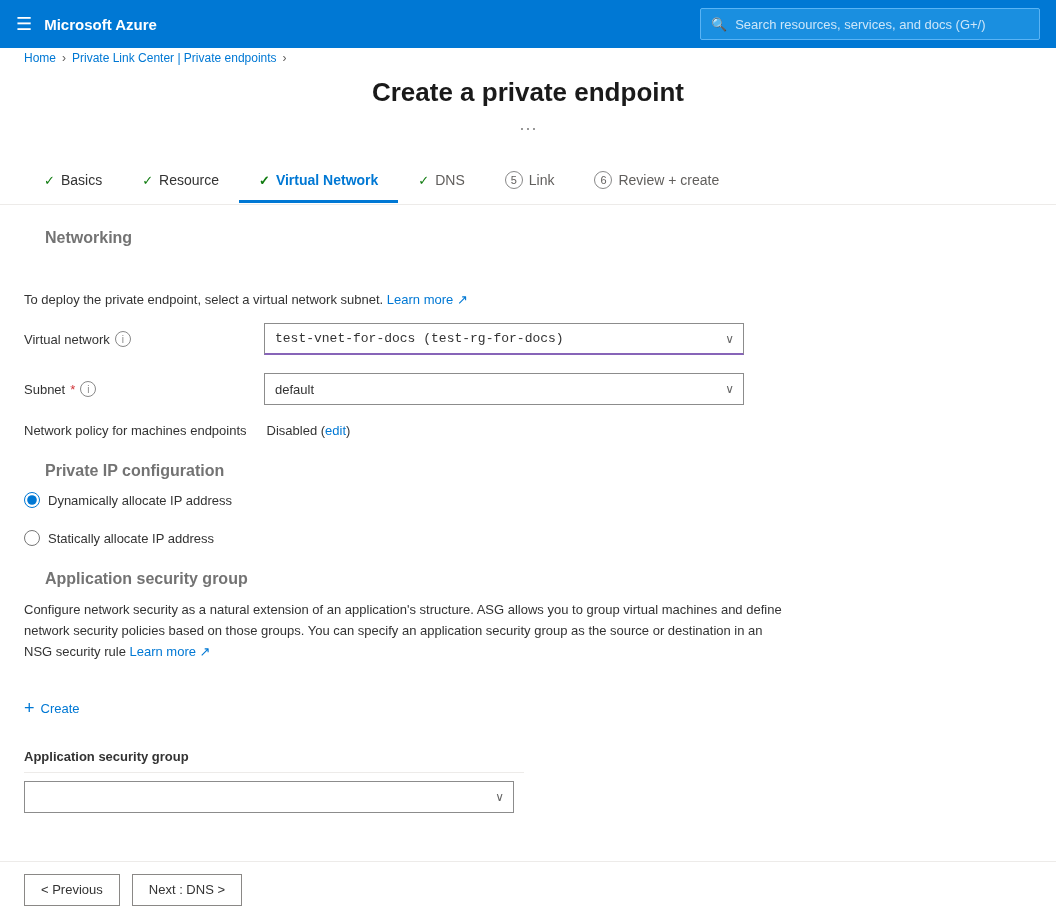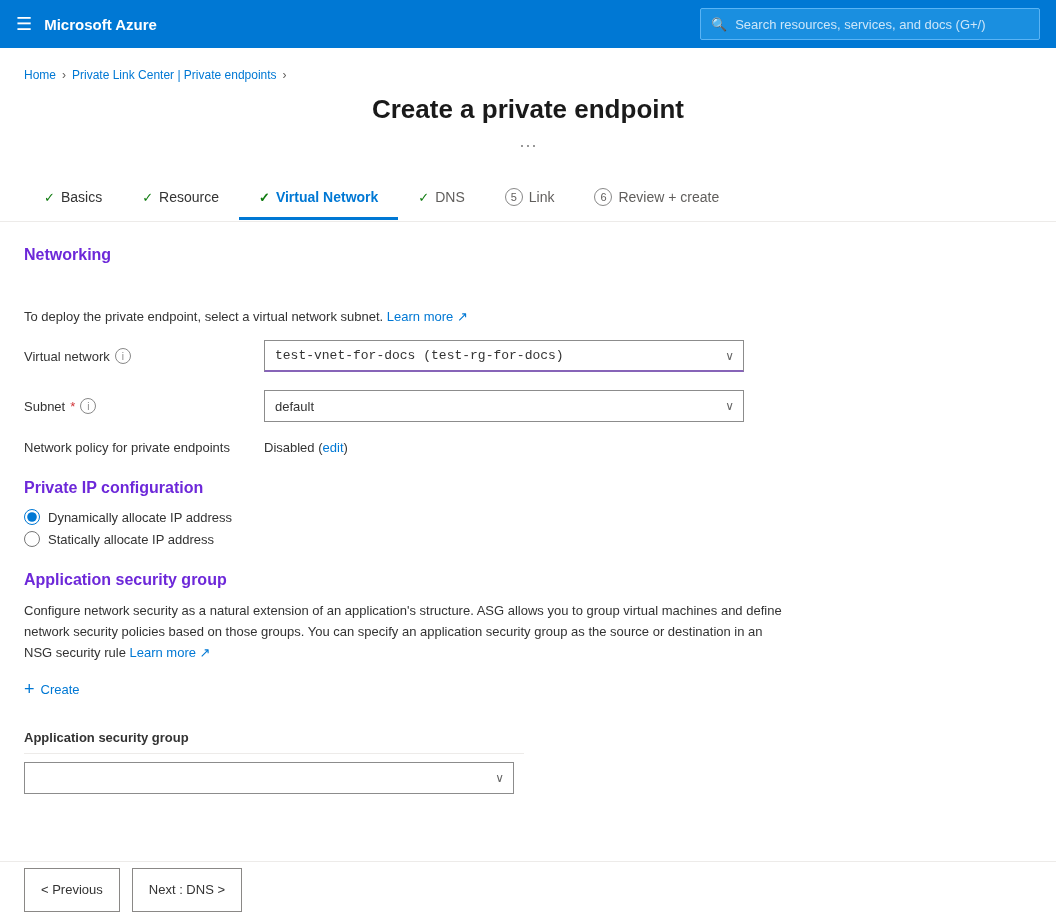--- a/index.html
+++ b/index.html
@@ -34,21 +34,21 @@
       display: flex;
       align-items: center;
       padding: 0 10px;
       gap: 8px;
       color: #cce6f9;
       font-size: 13px;
     }
 
     
     .breadcrumb {
-      padding: 20px 24px 6px;
+      padding: 3px 24px 6px;
       font-size: 12px;
       color: #0078d4;
       display: flex;
       align-items: center;
       gap: 6px;
     }
     .breadcrumb span { color: #605e5c; }
     .breadcrumb a { color: #0078d4; text-decoration: none; cursor: pointer; }
 
     
@@ -111,22 +111,23 @@
 
     
     .content {
       padding: 0 24px 24px;
       max-width: 900px;
     }
 
     .section-title {
       font-size: 16px;
       font-weight: 600;
-      color: #6d28d9;
+      color: #737373;
       margin-bottom: 12px;
+      margin-left: 21px;
     }
 
     .description {
       font-size: 13px;
       color: #333;
       margin-bottom: 16px;
       margin-top: 45px;
     }
 
     .description a {
@@ -205,21 +206,21 @@
       font-size: 13px;
       color: #333;
     }
     .static-value a {
       color: #0078d4;
       text-decoration: none;
       cursor: pointer;
     }
 
     
-    .radio-group { display: flex; flex-direction: column; gap: 6px; margin-top: 6px; }
+    .radio-group { display: flex; flex-direction: column; gap: 22px; margin-top: 6px; }
     .radio-item {
       display: flex;
       align-items: center;
       gap: 8px;
       font-size: 13px;
       color: #333;
       cursor: pointer;
     }
     .radio-item input[type="radio"] {
       width: 16px;
@@ -229,21 +230,21 @@
     }
 
     
     .section-sep { margin: 24px 0 16px; }
 
     
     .asg-desc {
       font-size: 13px;
       color: #333;
       line-height: 1.6;
-      margin-bottom: 12px;
+      margin-bottom: 32px;
       max-width: 760px;
     }
     .asg-desc a {
       color: #0078d4;
       text-decoration: none;
       cursor: pointer;
     }
 
     .create-btn {
       display: inline-flex;
@@ -289,21 +290,21 @@
       right: 0;
       height: 56px;
       background: #fff;
       border-top: 1px solid #edebe9;
       display: flex;
       align-items: center;
       padding: 0 24px;
       gap: 12px;
     }
     .btn-outline {
-      height: 44px;
+      height: 32px;
       padding: 0 16px;
       border: 1px solid #8a8886;
       background: #fff;
       color: #333;
       font-size: 13px;
       cursor: pointer;
       display: inline-flex;
       align-items: center;
     }
   </style>
@@ -395,21 +396,21 @@
         <select class="select-box">
           <option value="default">default</option>
         </select>
       </div>
     </div>
   </div>
 
   
   <div class="form-row">
     <div class="form-label">
-      <span>Network policy for private endpoints</span>
+      <span>Network policy for machines endpoints</span>
     </div>
     <div class="static-value">
       <span>Disabled</span>
       (<a>edit</a>)
     </div>
   </div>
 
   
   <div class="section-sep"></div>
   <div class="section-title">Private IP configuration</div>

